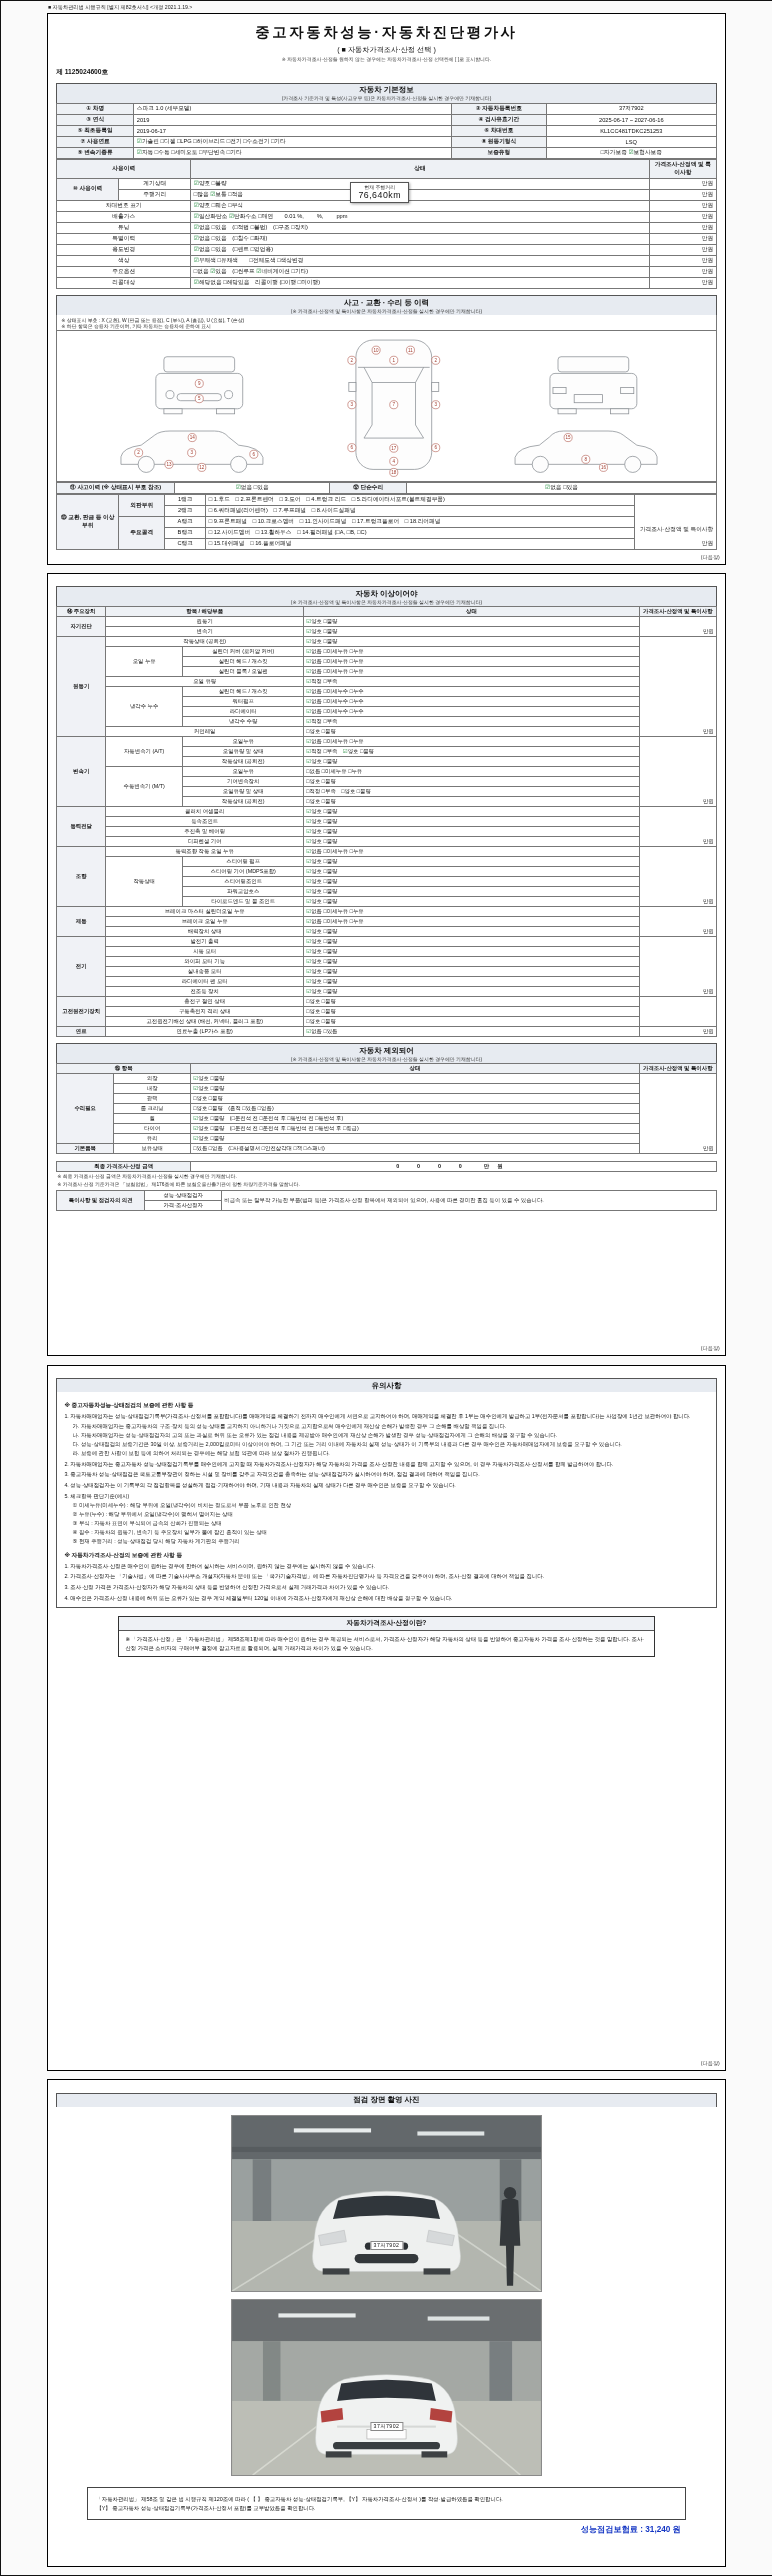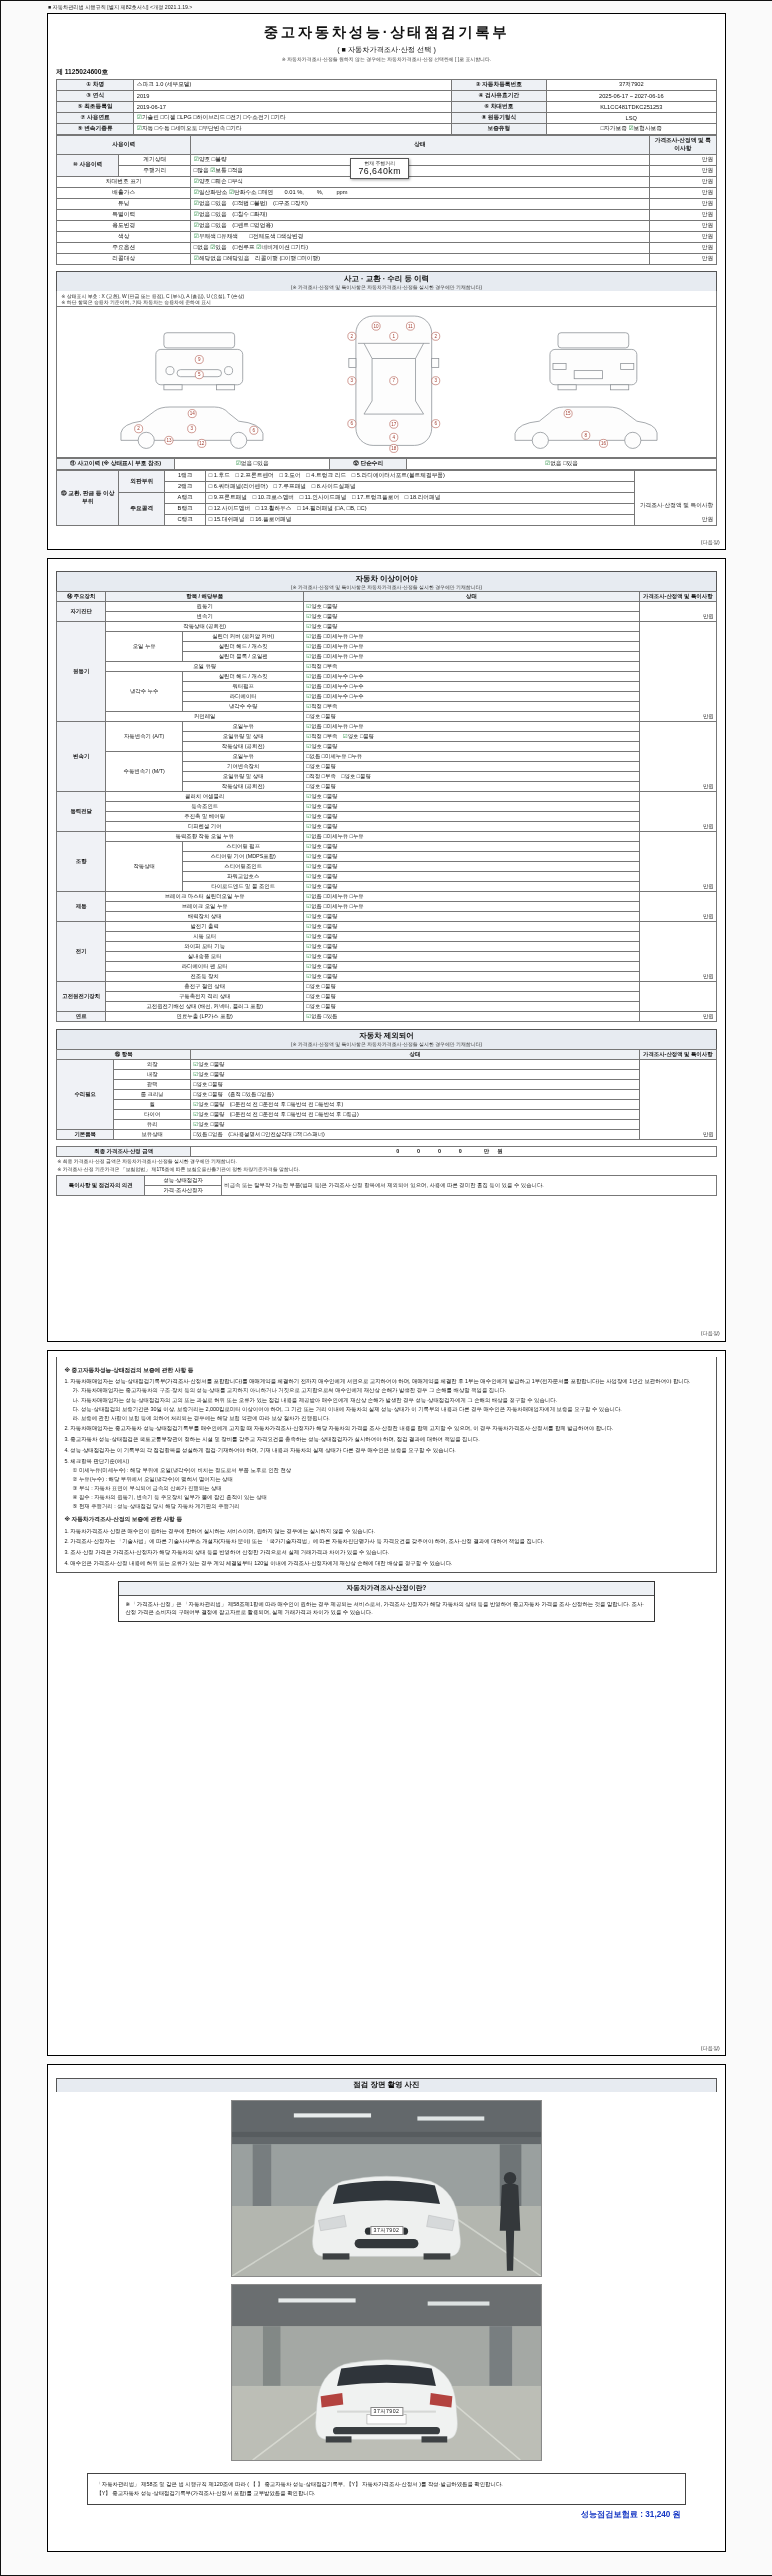--- a/index.html
+++ b/index.html
@@ -59,25 +59,29 @@
 </style>
 </head>
 <body>
 
 <div class="frame"></div>
 
 <div class="doc">
   <div class="reg-line">■ 자동차관리법 시행규칙 [별지 제82호서식] &lt;개정 2021.1.19.&gt;</div>
 
   <section class="page page1">
-    <div class="title">중고자동차성능·상태점검기록부</div>
+    <div class="title">중고자동차성능·자동차진단평가사</div>
     <div class="subtitle">( ■ 자동차가격조사·산정 선택 )</div>
     <div class="sub-note">※ 자동차가격조사·산정을 원하지 않는 경우에는 자동차가격조사·산정 선택란에 [ ]로 표시합니다.</div>
     <div class="doc-no">제 1125024600호</div>
 
+    <div class="sec-head">
+      <div class="t">자동차 기본정보</div>
+      <div class="n">(가격조사 기준가격 및 특성(사고유무 등)은 자동차가격조사·산정을 실시한 경우에만 기재합니다)</div>
+    </div>
     <table>
       <colgroup>
           <col style="width:77px">
           <col>
           <col style="width:95px">
           <col style="width:170px">
         </colgroup>
       <tbody>
           <tr>
             <td class="h">① 차명</td>
@@ -638,20 +642,23 @@
           <tr>
             <td class="c">가격·조사산정자</td>
           </tr>
         </tbody>
     </table>
 
     <div class="next">(다음장)</div>
   </section>
 
   <section class="page page3">
+    <div class="sec-head">
+      <div class="t">유의사항</div>
+    </div>
     <div class="noti-body">
         <div class="hd">※ 중고자동차성능·상태점검의 보증에 관한 사항 등</div>
         <div class="p1">1. 자동차매매업자는 성능·상태점검기록부(가격조사·산정서를 포함합니다)를 매매계약을 체결하기 전까지 매수인에게 서면으로 고지하여야 하며, 매매계약을 체결한 후 1부는 매수인에게 발급하고 1부(전자문서를 포함합니다)는 사업장에 1년간 보관하여야 합니다.</div>
         <div class="p2">가. 자동차매매업자는 중고자동차의 구조·장치 등의 성능·상태를 고지하지 아니하거나 거짓으로 고지함으로써 매수인에게 재산상 손해가 발생한 경우 그 손해를 배상할 책임을 집니다.</div>
         <div class="p2">나. 자동차매매업자는 성능·상태점검자의 고의 또는 과실로 허위 또는 오류가 있는 점검 내용을 제공받아 매수인에게 재산상 손해가 발생한 경우 성능·상태점검자에게 그 손해의 배상을 청구할 수 있습니다.</div>
         <div class="p2">다. 성능·상태점검의 보증기간은 30일 이상, 보증거리는 2,000킬로미터 이상이어야 하며, 그 기간 또는 거리 이내에 자동차의 실제 성능·상태가 이 기록부의 내용과 다른 경우 매수인은 자동차매매업자에게 보증을 요구할 수 있습니다.</div>
         <div class="p2">라. 보증에 관한 사항이 보험 등에 의하여 처리되는 경우에는 해당 보험 약관에 따라 보상 절차가 진행됩니다.</div>
         <div class="p1">2. 자동차매매업자는 중고자동차 성능·상태점검기록부를 매수인에게 고지할 때 자동차가격조사·산정자가 해당 자동차의 가격을 조사·산정한 내용을 함께 고지할 수 있으며, 이 경우 자동차가격조사·산정서를 함께 발급하여야 합니다.</div>
         <div class="p1">3. 중고자동차 성능·상태점검은 국토교통부장관이 정하는 시설 및 장비를 갖추고 자격요건을 충족하는 성능·상태점검자가 실시하여야 하며, 점검 결과에 대하여 책임을 집니다.</div>
         <div class="p1">4. 성능·상태점검자는 이 기록부의 각 점검항목을 성실하게 점검·기재하여야 하며, 기재 내용과 자동차의 실제 상태가 다른 경우 매수인은 보증을 요구할 수 있습니다.</div>

